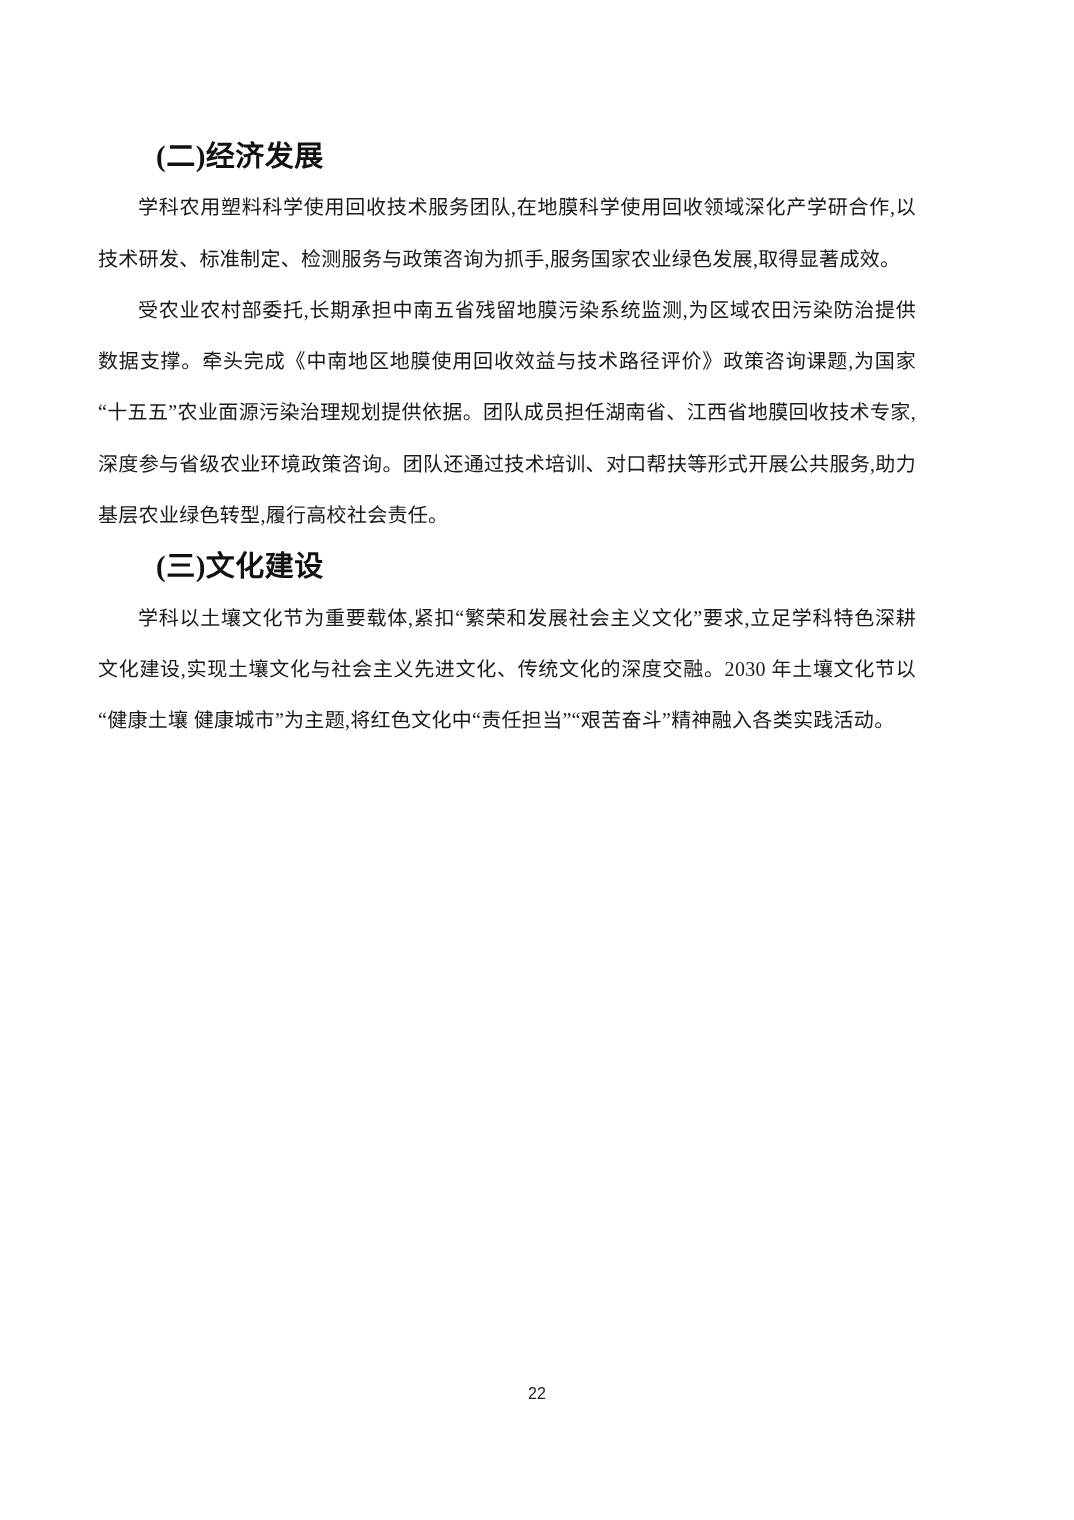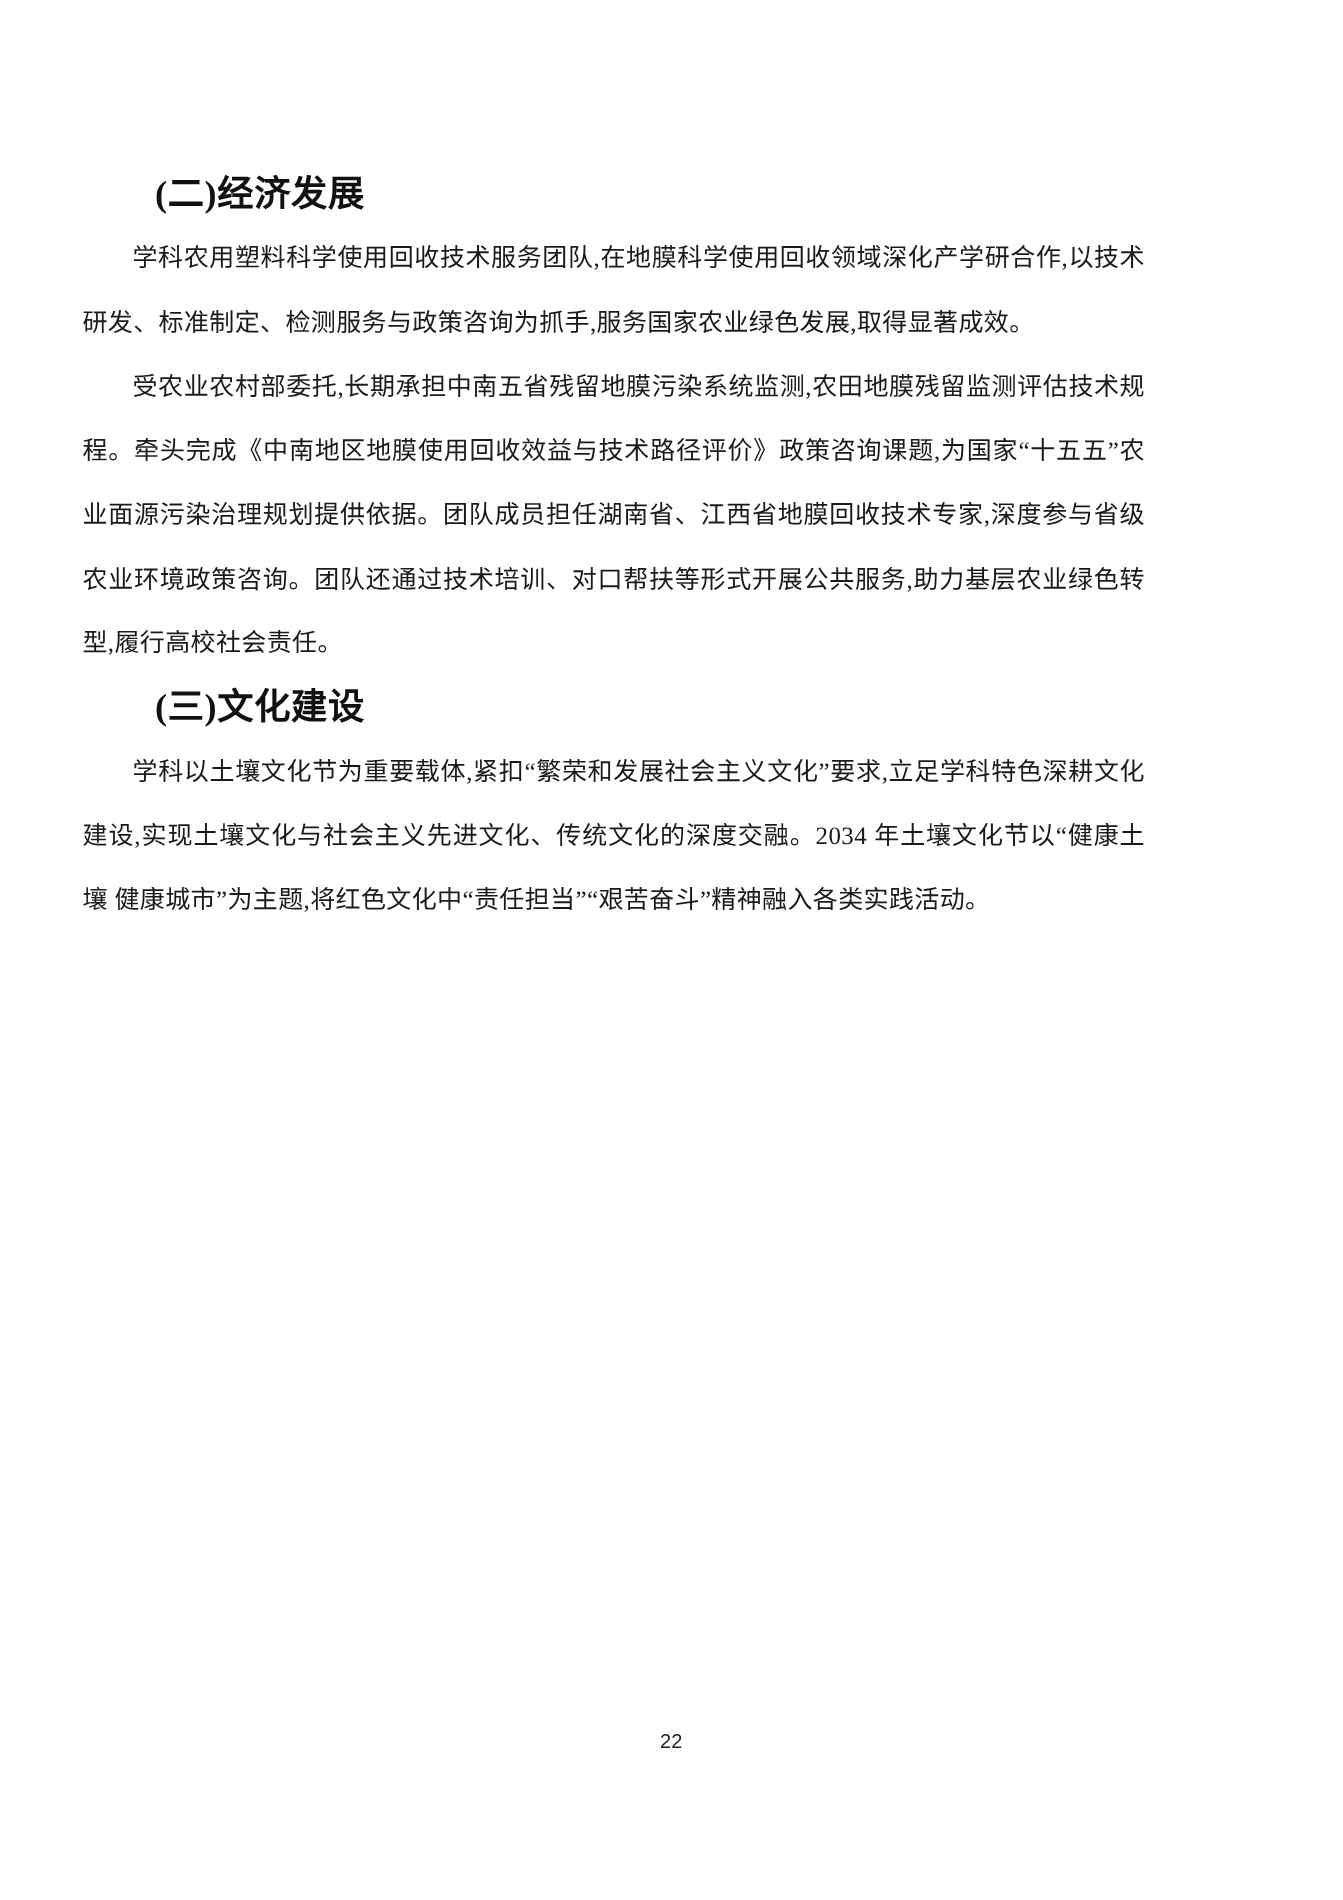--- a/index.html
+++ b/index.html
@@ -6,21 +6,21 @@
     margin: 0;
     padding: 0;
     background: #ffffff;
   }
   .page {
     position: relative;
     width: 1074px;
     height: 1520px;
     background: #ffffff;
     box-sizing: border-box;
-    padding: 131px 158px 0 66px;
+    padding: 131px 158px 0 98px;
     overflow: hidden;
     color: #161616;
     font-family: "Liberation Serif", "DejaVu Serif", serif;
   }
   .section-heading {
     margin: 0;
     font-size: 29px;
     font-weight: bold;
     line-height: 51.3px;
     text-indent: 2em;
@@ -52,21 +52,21 @@
 </head>
 <body>
 
 <div class="page">
 
   <h2 class="section-heading">(二)经济发展</h2>
 
   <p class="body-paragraph">学科农用塑料科学使用回收技术服务团队,在地膜科学使用回收领域深化产学研合作,以技术研发、标准制定、检测服务与政策咨询为抓手,服务国家农业绿色发展,取得显著成效。</p>
 
 
-  <p class="body-paragraph">受农业农村部委托,长期承担中南五省残留地膜污染系统监测,农田地膜残留监测评估技术规程。牵头完成《中南地区地膜使用回收效益与技术路径评价》政策咨询课题,为国家“十五五”农业面源污染治理规划提供依据。团队成员担任湖南省、江西省地膜回收技术专家,深度参与省级农业环境政策咨询。团队还通过技术培训、对口帮扶等形式开展公共服务,助力基层农业绿色转型,履行高校社会责任。</p>
+  <p class="body-paragraph">受农业农村部委托,长期承担中南五省残留地膜污染系统监测,为区域农田污染防治提供数据支撑。牵头完成《中南地区地膜使用回收效益与技术路径评价》政策咨询课题,为国家“十五五”农业面源污染治理规划提供依据。团队成员担任湖南省、江西省地膜回收技术专家,深度参与省级农业环境政策咨询。团队还通过技术培训、对口帮扶等形式开展公共服务,助力基层农业绿色转型,履行高校社会责任。</p>
 
   <h2 class="section-heading">(三)文化建设</h2>
 
-  <p class="body-paragraph">学科以土壤文化节为重要载体,紧扣“繁荣和发展社会主义文化”要求,立足学科特色深耕文化建设,实现土壤文化与社会主义先进文化、传统文化的深度交融。2034 年土壤文化节以“健康土壤 健康城市”为主题,将红色文化中“责任担当”“艰苦奋斗”精神融入各类实践活动。</p>
+  <p class="body-paragraph">学科以土壤文化节为重要载体,紧扣“繁荣和发展社会主义文化”要求,立足学科特色深耕文化建设,实现土壤文化与社会主义先进文化、传统文化的深度交融。2030 年土壤文化节以“健康土壤 健康城市”为主题,将红色文化中“责任担当”“艰苦奋斗”精神融入各类实践活动。</p>
 
   <div class="page-number">22</div>
 
 </div>
 
 </body></html>

